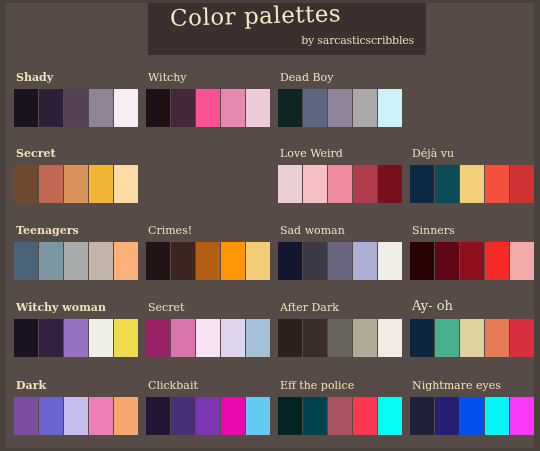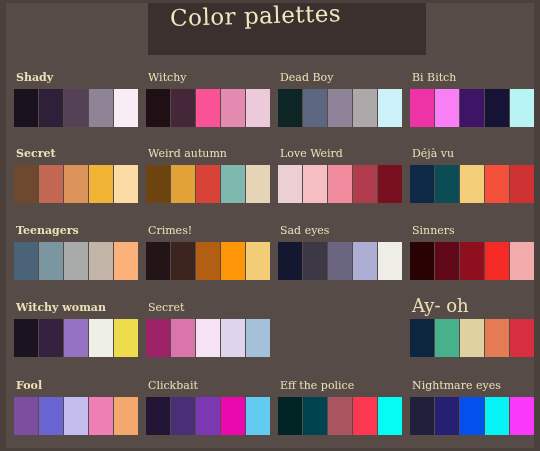--- a/index.html
+++ b/index.html
@@ -104,29 +104,30 @@
   .col3 { left: 404px; }
 
   
   .row0 { top: 10px; }
   .row1 { top: 86px; }
   .row2 { top: 163px; }
   .row3 { top: 240px; }
   .row4 { top: 318px; }
 
   
-  .big-name .p-name { font-size: 18px; top: -2px; }
+  .big-name .p-name { font-size: 13px; top: -2px; }
 </style>
 </head>
 <body>
 
 <div id="page">
 
   <div id="header">
     <div id="title">Color palettes</div>
+    <div id="byline">by sarcasticscribbles</div>
   </div>
 
   <div id="grid">
       <div class="palette col0 row0">
         <div class="p-name">Shady</div>
         <div class="swatches">
           <span class="sw" title="#1b1220" style="background: rgb(27, 18, 32);"></span>
           <span class="sw" title="#2d2038" style="background: rgb(45, 32, 56);"></span>
           <span class="sw" title="#554155" style="background: rgb(85, 65, 85);"></span>
           <span class="sw" title="#8f8496" style="background: rgb(143, 132, 150);"></span>
@@ -146,50 +147,30 @@
       <div class="palette col2 row0">
         <div class="p-name">Dead Boy</div>
         <div class="swatches">
           <span class="sw" title="#0e2525" style="background: rgb(14, 37, 37);"></span>
           <span class="sw" title="#5c6680" style="background: rgb(92, 102, 128);"></span>
           <span class="sw" title="#8f8399" style="background: rgb(143, 131, 153);"></span>
           <span class="sw" title="#ada9ab" style="background: rgb(173, 169, 171);"></span>
           <span class="sw" title="#ccf1f9" style="background: rgb(204, 241, 249);"></span>
         </div>
       </div>
-      <div class="palette col3 row0">
-        <div class="p-name">Bi Bitch</div>
-        <div class="swatches">
-          <span class="sw" title="#ee33a6" style="background: rgb(238, 51, 166);"></span>
-          <span class="sw" title="#f87ff6" style="background: rgb(248, 127, 246);"></span>
-          <span class="sw" title="#3d1466" style="background: rgb(61, 20, 102);"></span>
-          <span class="sw" title="#161436" style="background: rgb(22, 20, 54);"></span>
-          <span class="sw" title="#b9f4f4" style="background: rgb(185, 244, 244);"></span>
-        </div>
-      </div>
       <div class="palette col0 row1">
         <div class="p-name">Secret</div>
         <div class="swatches">
           <span class="sw" title="#6e4930" style="background: rgb(110, 73, 48);"></span>
           <span class="sw" title="#c26852" style="background: rgb(194, 104, 82);"></span>
           <span class="sw" title="#dc9359" style="background: rgb(220, 147, 89);"></span>
           <span class="sw" title="#f2b434" style="background: rgb(242, 180, 52);"></span>
           <span class="sw" title="#fcdca4" style="background: rgb(252, 220, 164);"></span>
         </div>
       </div>
-      <div class="palette col1 row1">
-        <div class="p-name">Weird autumn</div>
-        <div class="swatches">
-          <span class="sw" title="#6d4410" style="background: rgb(109, 68, 16);"></span>
-          <span class="sw" title="#e2a237" style="background: rgb(226, 162, 55);"></span>
-          <span class="sw" title="#d94236" style="background: rgb(217, 66, 54);"></span>
-          <span class="sw" title="#7fb8ae" style="background: rgb(127, 184, 174);"></span>
-          <span class="sw" title="#e6d4b6" style="background: rgb(230, 212, 182);"></span>
-        </div>
-      </div>
       <div class="palette col2 row1">
         <div class="p-name">Love Weird</div>
         <div class="swatches">
           <span class="sw" title="#eccfd2" style="background: rgb(236, 207, 210);"></span>
           <span class="sw" title="#f6bfc4" style="background: rgb(246, 191, 196);"></span>
           <span class="sw" title="#ef8b9c" style="background: rgb(239, 139, 156);"></span>
           <span class="sw" title="#b03c4e" style="background: rgb(176, 60, 78);"></span>
           <span class="sw" title="#79101f" style="background: rgb(121, 16, 31);"></span>
         </div>
       </div>
@@ -217,21 +198,21 @@
         <div class="p-name">Crimes!</div>
         <div class="swatches">
           <span class="sw" title="#231418" style="background: rgb(35, 20, 24);"></span>
           <span class="sw" title="#3c251e" style="background: rgb(60, 37, 30);"></span>
           <span class="sw" title="#b35f13" style="background: rgb(179, 95, 19);"></span>
           <span class="sw" title="#fe9608" style="background: rgb(254, 150, 8);"></span>
           <span class="sw" title="#f2cd75" style="background: rgb(242, 205, 117);"></span>
         </div>
       </div>
       <div class="palette col2 row2">
-        <div class="p-name">Sad eyes</div>
+        <div class="p-name">Sad woman</div>
         <div class="swatches">
           <span class="sw" title="#131730" style="background: rgb(19, 23, 48);"></span>
           <span class="sw" title="#3c3846" style="background: rgb(60, 56, 70);"></span>
           <span class="sw" title="#6b6680" style="background: rgb(107, 102, 128);"></span>
           <span class="sw" title="#acaed4" style="background: rgb(172, 174, 212);"></span>
           <span class="sw" title="#eeeee6" style="background: rgb(238, 238, 230);"></span>
         </div>
       </div>
       <div class="palette col3 row2">
         <div class="p-name">Sinners</div>
@@ -256,32 +237,42 @@
       <div class="palette col1 row3">
         <div class="p-name">Secret</div>
         <div class="swatches">
           <span class="sw" title="#9b2267" style="background: rgb(155, 34, 103);"></span>
           <span class="sw" title="#d975ab" style="background: rgb(217, 117, 171);"></span>
           <span class="sw" title="#f7e2f3" style="background: rgb(247, 226, 243);"></span>
           <span class="sw" title="#ded5ed" style="background: rgb(222, 213, 237);"></span>
           <span class="sw" title="#a3c2d9" style="background: rgb(163, 194, 217);"></span>
         </div>
       </div>
+      <div class="palette col2 row3">
+        <div class="p-name">After Dark</div>
+        <div class="swatches">
+          <span class="sw" title="#2c201c" style="background: rgb(44, 32, 28);"></span>
+          <span class="sw" title="#3a2d28" style="background: rgb(58, 45, 40);"></span>
+          <span class="sw" title="#6a655c" style="background: rgb(106, 101, 92);"></span>
+          <span class="sw" title="#b2aa98" style="background: rgb(178, 170, 152);"></span>
+          <span class="sw" title="#f2eae2" style="background: rgb(242, 234, 226);"></span>
+        </div>
+      </div>
       <div class="palette col3 row3 big-name">
         <div class="p-name">Ay- oh</div>
         <div class="swatches">
           <span class="sw" title="#0d2640" style="background: rgb(13, 38, 64);"></span>
           <span class="sw" title="#47b18d" style="background: rgb(71, 177, 141);"></span>
           <span class="sw" title="#ded2a0" style="background: rgb(222, 210, 160);"></span>
           <span class="sw" title="#e57b54" style="background: rgb(229, 123, 84);"></span>
           <span class="sw" title="#d82f40" style="background: rgb(216, 47, 64);"></span>
         </div>
       </div>
       <div class="palette col0 row4">
-        <div class="p-name">Fool</div>
+        <div class="p-name">Dark</div>
         <div class="swatches">
           <span class="sw" title="#7b4ea0" style="background: rgb(123, 78, 160);"></span>
           <span class="sw" title="#6a63d2" style="background: rgb(106, 99, 210);"></span>
           <span class="sw" title="#c4bdee" style="background: rgb(196, 189, 238);"></span>
           <span class="sw" title="#ed7fb5" style="background: rgb(237, 127, 181);"></span>
           <span class="sw" title="#f5a86d" style="background: rgb(245, 168, 109);"></span>
         </div>
       </div>
       <div class="palette col2 row4">
         <div class="p-name">Eff the police</div>

